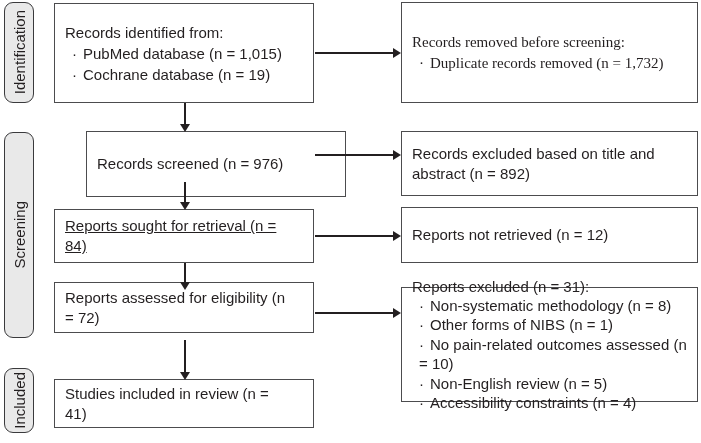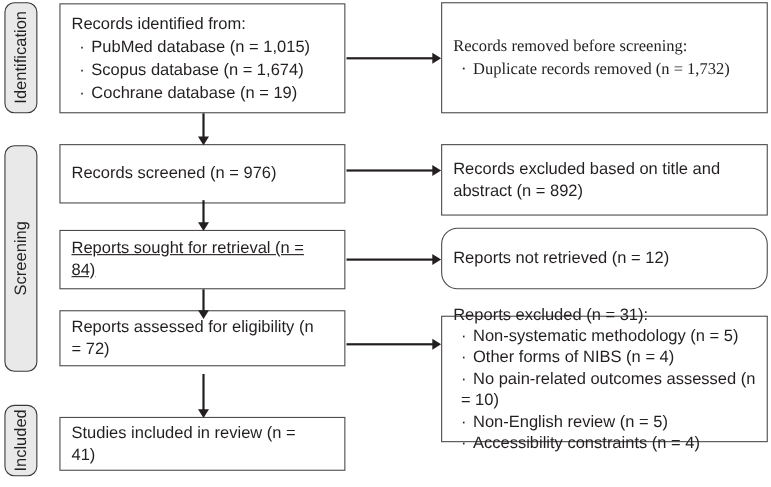--- a/index.html
+++ b/index.html
@@ -43,27 +43,27 @@
     background:#fff;
     border:1.6px solid var(--box-border);
     box-sizing:border-box;
     display:flex;flex-direction:column;justify-content:center;
     font-size:15px;line-height:20px;
     padding:4px 27px 4px 10px;
   }
   .lcol{left:54px;width:260px;}
   .rcol{left:401px;width:297px;}
   .b1{top:3px;height:100px;line-height:21px;}
-  .b2{top:131px;height:54px;}
+  .b2{top:131px;height:66px;margin-left:32px;}
   .b3{top:209px;height:54px;text-decoration:underline;}
   .b4{top:282px;height:51px;}
   .b5{top:379px;height:49px;}
   .r1{top:2px;height:101px;line-height:21px;font-family:Liberation Serif, serif;}
   .r2{top:131px;height:65px;}
-  .r3{top:207px;height:56px;border-radius:15px;}
+  .r3{top:207px;height:56px;}
   .r4{top:287px;height:115px;line-height:19.4px;padding-right:4px;}
   .li{padding-left:7px;}
   .bullet{margin-right:6px;}
   
   .varrow{position:absolute;left:180px;width:10px;}
   .v1{top:103px;height:29px;}
   .v2{top:182px;height:28px;}
   .v3{top:263px;height:27px;}
   .v4{top:340px;height:40px;}
   .vline{position:absolute;left:4.1px;top:0;bottom:6px;width:1.8px;background:var(--arrow);}
@@ -91,21 +91,20 @@
   <div class="stage stage-screening">
     <span class="stage-label">Screening</span>
   </div>
   <div class="stage stage-included">
     <span class="stage-label">Included</span>
   </div>
 
   <div class="box lcol b1">
     <div>Records identified from:</div>
     <div class="li"><span class="bullet">·</span><span>PubMed database (n = 1,015)</span></div>
-    <div class="li"><span class="bullet">·</span><span>Scopus database (n = 1,674)</span></div>
     <div class="li"><span class="bullet">·</span><span>Cochrane database (n = 19)</span></div>
   </div>
 
   <div class="box lcol b2">
     <div>Records screened (n = 976)</div>
   </div>
 
   <div class="box lcol b3">
     <div>Reports sought for retrieval (n = 84)</div>
   </div>
@@ -126,22 +125,22 @@
   <div class="box rcol r2">
     <div>Records excluded based on title and abstract (n = 892)</div>
   </div>
 
   <div class="box rcol r3">
     <div>Reports not retrieved (n = 12)</div>
   </div>
 
   <div class="box rcol r4">
     <div>Reports excluded (n = 31):</div>
-    <div class="li"><span class="bullet">·</span><span>Non-systematic methodology (n = 5)</span></div>
-    <div class="li"><span class="bullet">·</span><span>Other forms of NIBS (n = 4)</span></div>
+    <div class="li"><span class="bullet">·</span><span>Non-systematic methodology (n = 8)</span></div>
+    <div class="li"><span class="bullet">·</span><span>Other forms of NIBS (n = 1)</span></div>
     <div class="li"><span class="bullet">·</span><span>No pain-related outcomes assessed (n = 10)</span></div>
     <div class="li"><span class="bullet">·</span><span>Non-English review (n = 5)</span></div>
     <div class="li"><span class="bullet">·</span><span>Accessibility constraints (n = 4)</span></div>
   </div>
 
   <div class="varrow v1">
     <div class="vline"></div>
     <div class="vhead"></div>
   </div>
   <div class="varrow v2">

